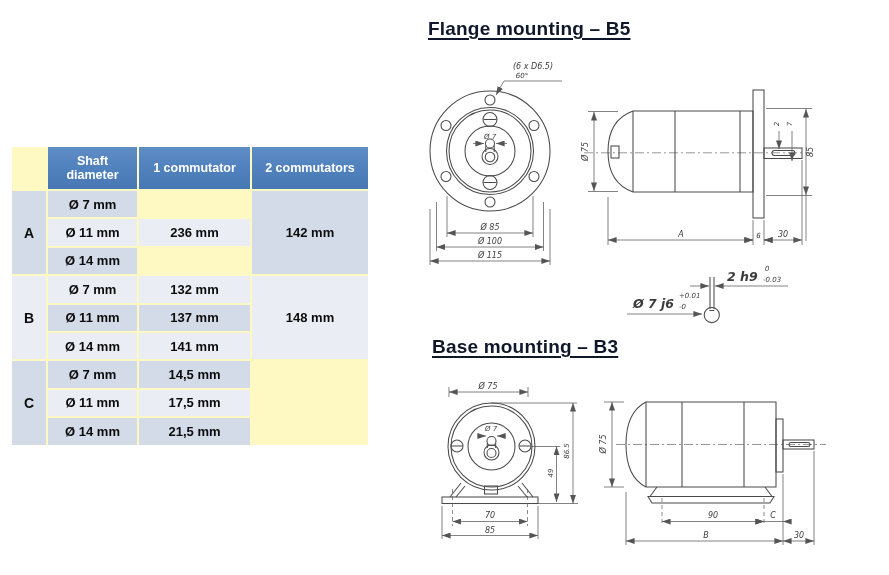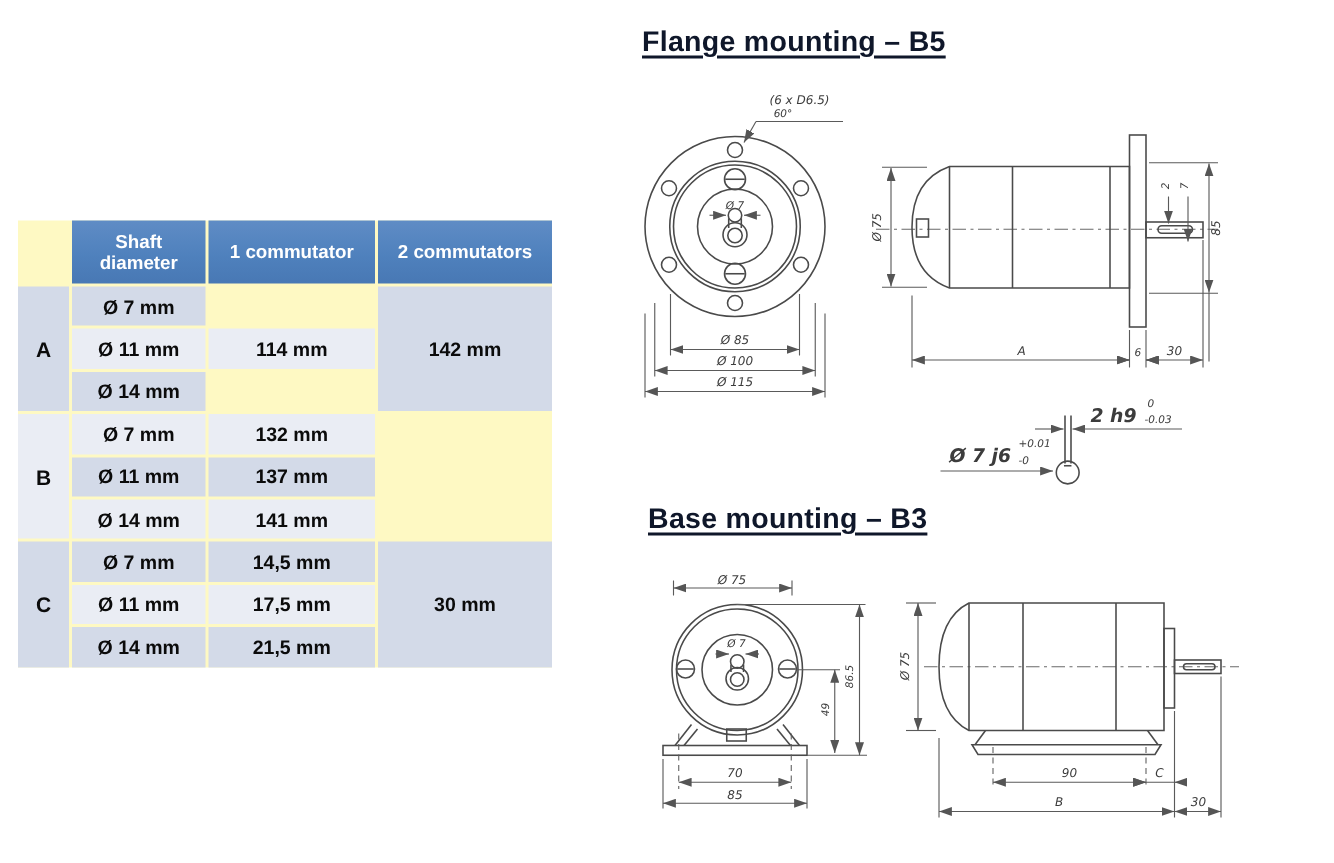--- a/index.html
+++ b/index.html
@@ -45,38 +45,38 @@
     <div class="th" style="grid-area:1/2">Shaft diameter</div>
     <div class="th" style="grid-area:1/3">1 commutator</div>
     <div class="th" style="grid-area:1/4">2 commutators</div>
 
     <div class="glabel dark" style="grid-area:2/1/5/2">A</div>
     <div class="glabel light" style="grid-area:5/1/8/2">B</div>
     <div class="glabel dark" style="grid-area:8/1/11/2">C</div>
 
     <div class="cell dark" style="grid-area:2/2">Ø 7 mm</div>
     <div class="cell light" style="grid-area:3/2">Ø 11 mm</div>
-    <div class="cell light" style="grid-area:3/3">114 mm</div>
+    <div class="cell light" style="grid-area:3/3">236 mm</div>
     <div class="cell dark" style="grid-area:4/2">Ø 14 mm</div>
     <div class="cell dark" style="grid-area:2/4/5/5">142 mm</div>
 
     <div class="cell light" style="grid-area:5/2">Ø 7 mm</div>
     <div class="cell light" style="grid-area:5/3">132 mm</div>
     <div class="cell dark" style="grid-area:6/2">Ø 11 mm</div>
     <div class="cell dark" style="grid-area:6/3">137 mm</div>
     <div class="cell light" style="grid-area:7/2">Ø 14 mm</div>
     <div class="cell light" style="grid-area:7/3">141 mm</div>
+    <div class="cell light" style="grid-area:5/4/8/5">148 mm</div>
 
     <div class="cell dark" style="grid-area:8/2">Ø 7 mm</div>
     <div class="cell dark" style="grid-area:8/3">14,5 mm</div>
     <div class="cell light" style="grid-area:9/2">Ø 11 mm</div>
     <div class="cell light" style="grid-area:9/3">17,5 mm</div>
     <div class="cell dark" style="grid-area:10/2">Ø 14 mm</div>
     <div class="cell dark" style="grid-area:10/3">21,5 mm</div>
-    <div class="cell dark" style="grid-area:8/4/11/5">30 mm</div>
   </div>
 
   <div class="dtitle t-flange">Flange mounting – B5</div>
   <div class="dtitle t-base">Base mounting – B3</div>
 
   <svg class="draw" width="889" height="575" viewBox="0 0 889 575">
     <defs>
       <marker id="arw" markerUnits="userSpaceOnUse" markerWidth="9" markerHeight="6" refX="8.6" refY="3" orient="auto-start-reverse">
         <path d="M0,0 L8.6,3 L0,6 Z" fill="#555"></path>
       </marker>

